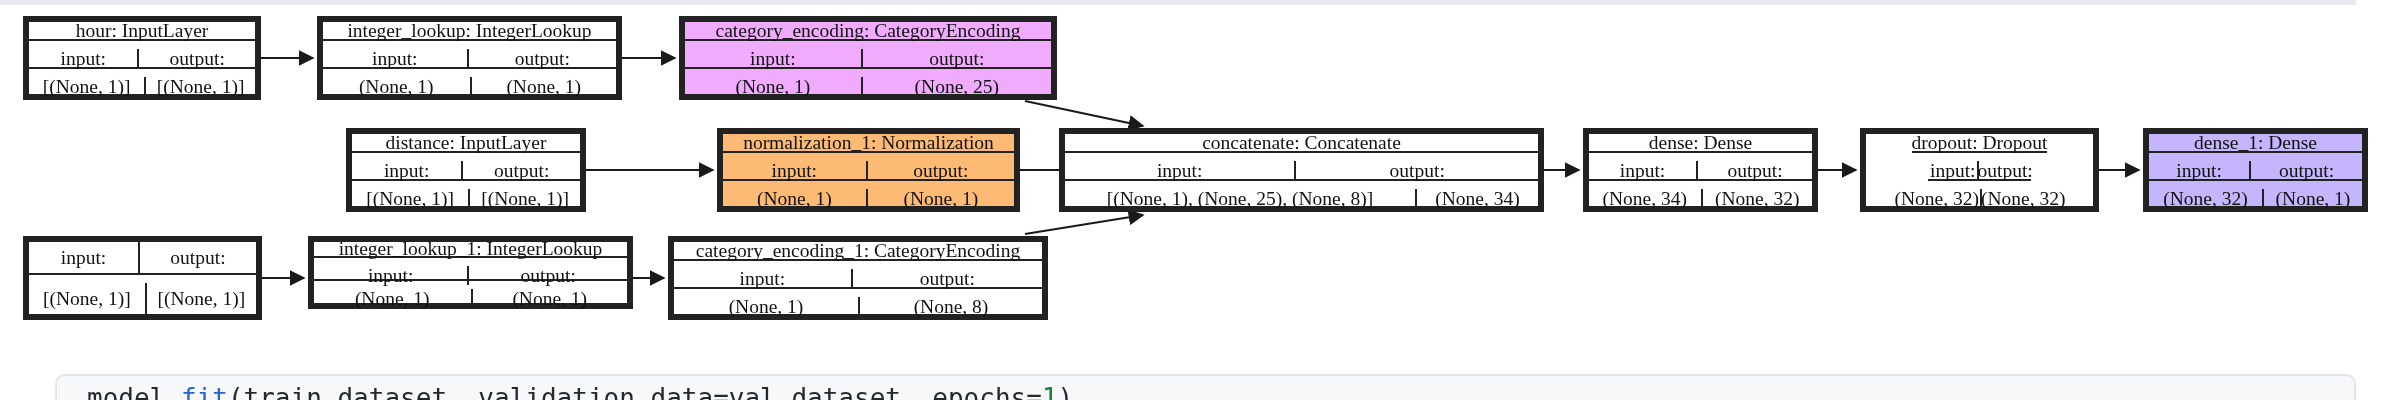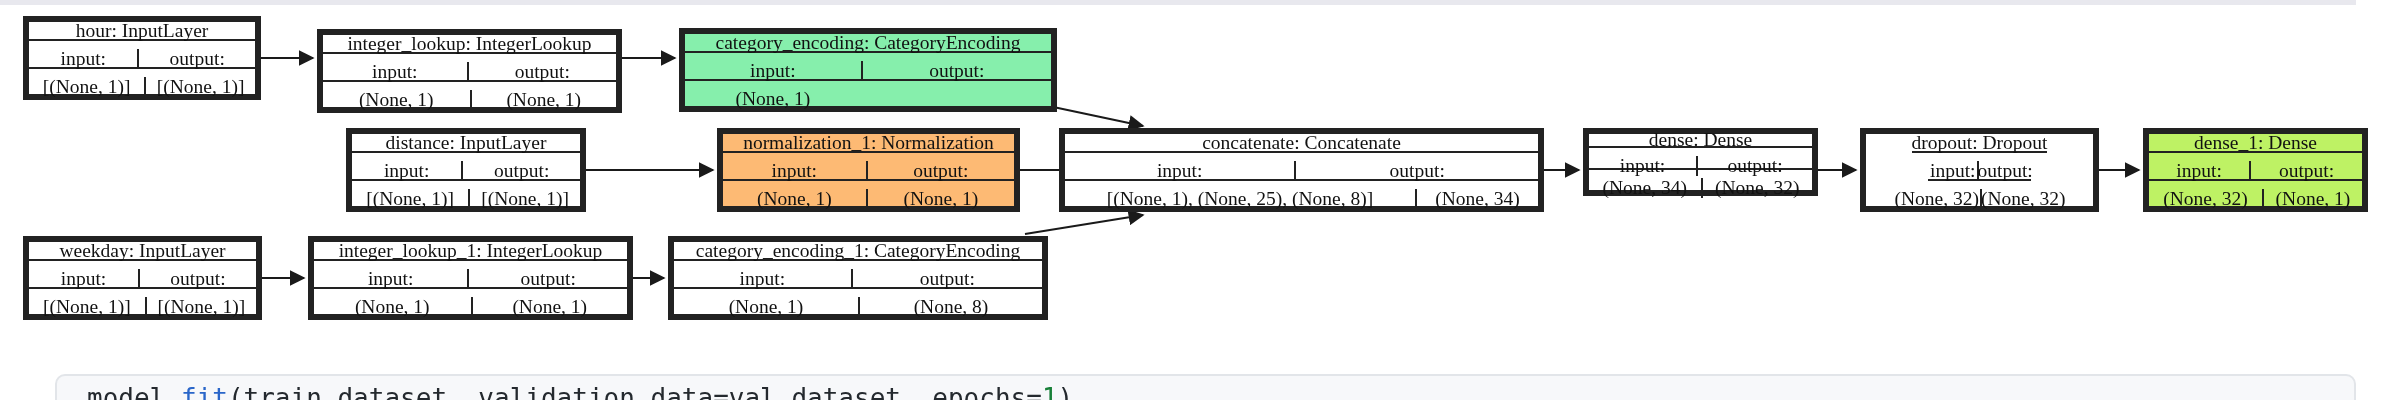--- a/index.html
+++ b/index.html
@@ -77,39 +77,40 @@
         <div class="nrow title">hour: InputLayer</div>
         <div class="nrow cells" style="grid-template-columns:48% 1fr">
           <div class="cell cl">input:</div>
           <div class="cell">output:</div>
         </div>
         <div class="nrow cells last" style="grid-template-columns:51% 1fr">
           <div class="cell cl">[(None, 1)]</div>
           <div class="cell">[(None, 1)]</div>
         </div>
       </div>
-      <div class="node" style="left: 317px; top: 16px; width: 305px; height: 84px; border-color: rgb(34, 34, 34); background: rgb(255, 255, 255); margin-top: 13px;">
+      <div class="node" style="left: 317px; top: 16px; width: 305px; height: 84px; border-color: rgb(34, 34, 34); background: rgb(255, 255, 255);">
         <div class="nrow title">integer_lookup: IntegerLookup</div>
         <div class="nrow cells" style="grid-template-columns:49% 1fr">
           <div class="cell cl">input:</div>
           <div class="cell">output:</div>
         </div>
         <div class="nrow cells last" style="grid-template-columns:50% 1fr">
           <div class="cell cl">(None, 1)</div>
           <div class="cell">(None, 1)</div>
         </div>
       </div>
-      <div class="node" style="left: 679px; top: 16px; width: 378px; height: 84px; border-color: rgb(34, 34, 34); background: #86efac; margin-top: 12px;">
+      <div class="node" style="left: 679px; top: 16px; width: 378px; height: 84px; border-color: rgb(34, 34, 34); background: #f0abfc;">
         <div class="nrow title">category_encoding: CategoryEncoding</div>
         <div class="nrow cells" style="grid-template-columns:48% 1fr">
           <div class="cell cl">input:</div>
           <div class="cell">output:</div>
         </div>
         <div class="nrow cells last" style="grid-template-columns:48% 1fr">
           <div class="cell cl">(None, 1)</div>
+          <div class="cell">(None, 25)</div>
         </div>
       </div>
       <div class="node" style="left: 346px; top: 128px; width: 240px; height: 84px; border-color: rgb(34, 34, 34); background: rgb(255, 255, 255);">
         <div class="nrow title">distance: InputLayer</div>
         <div class="nrow cells" style="grid-template-columns:48% 1fr">
           <div class="cell cl">input:</div>
           <div class="cell">output:</div>
         </div>
         <div class="nrow cells last" style="grid-template-columns:51% 1fr">
           <div class="cell cl">[(None, 1)]</div>
@@ -131,21 +132,21 @@
         <div class="nrow title">concatenate: Concatenate</div>
         <div class="nrow cells" style="grid-template-columns:48.5% 1fr">
           <div class="cell cl">input:</div>
           <div class="cell">output:</div>
         </div>
         <div class="nrow cells last" style="grid-template-columns:74% 1fr">
           <div class="cell cl">[(None, 1), (None, 25), (None, 8)]</div>
           <div class="cell">(None, 34)</div>
         </div>
       </div>
-      <div class="node" style="left: 1583px; top: 128px; width: 235px; height: 68px; border-color: rgb(34, 34, 34); background: rgb(255, 255, 255);">
+      <div class="node" style="left: 1583px; top: 128px; width: 235px; height: 84px; border-color: rgb(34, 34, 34); background: rgb(255, 255, 255);">
         <div class="nrow title">dense: Dense</div>
         <div class="nrow cells" style="grid-template-columns:48% 1fr">
           <div class="cell cl">input:</div>
           <div class="cell">output:</div>
         </div>
         <div class="nrow cells last" style="grid-template-columns:50% 1fr">
           <div class="cell cl">(None, 34)</div>
           <div class="cell">(None, 32)</div>
         </div>
       </div>
@@ -153,43 +154,42 @@
         <div class="nrow title">dropout: Dropout</div>
         <div class="nrow cells" style="grid-template-columns:48% 1fr">
           <div class="cell cl">input:</div>
           <div class="cell">output:</div>
         </div>
         <div class="nrow cells last" style="grid-template-columns:50% 1fr">
           <div class="cell cl">(None, 32)</div>
           <div class="cell">(None, 32)</div>
         </div>
       </div>
-      <div class="node" style="left: 2143px; top: 128px; width: 225px; height: 84px; border-color: rgb(34, 34, 34); background: #bef264;">
+      <div class="node" style="left: 2143px; top: 128px; width: 225px; height: 84px; border-color: rgb(34, 34, 34); background: #c4b5fd;">
         <div class="nrow title">dense_1: Dense</div>
         <div class="nrow cells" style="grid-template-columns:47% 1fr">
           <div class="cell cl">input:</div>
           <div class="cell">output:</div>
         </div>
         <div class="nrow cells last" style="grid-template-columns:53% 1fr">
           <div class="cell cl">(None, 32)</div>
           <div class="cell">(None, 1)</div>
         </div>
       </div>
       <div class="node" style="left: 23px; top: 236px; width: 239px; height: 84px; border-color: rgb(34, 34, 34); background: rgb(255, 255, 255);">
-        <div class="nrow title">weekday: InputLayer</div>
         <div class="nrow cells" style="grid-template-columns:48% 1fr">
           <div class="cell cl">input:</div>
           <div class="cell">output:</div>
         </div>
         <div class="nrow cells last" style="grid-template-columns:51% 1fr">
           <div class="cell cl">[(None, 1)]</div>
           <div class="cell">[(None, 1)]</div>
         </div>
       </div>
-      <div class="node" style="left: 308px; top: 236px; width: 325px; height: 84px; border-color: rgb(34, 34, 34); background: rgb(255, 255, 255);">
+      <div class="node" style="left: 308px; top: 236px; width: 325px; height: 73px; border-color: rgb(34, 34, 34); background: rgb(255, 255, 255);">
         <div class="nrow title">integer_lookup_1: IntegerLookup</div>
         <div class="nrow cells" style="grid-template-columns:49% 1fr">
           <div class="cell cl">input:</div>
           <div class="cell">output:</div>
         </div>
         <div class="nrow cells last" style="grid-template-columns:50% 1fr">
           <div class="cell cl">(None, 1)</div>
           <div class="cell">(None, 1)</div>
         </div>
       </div>

